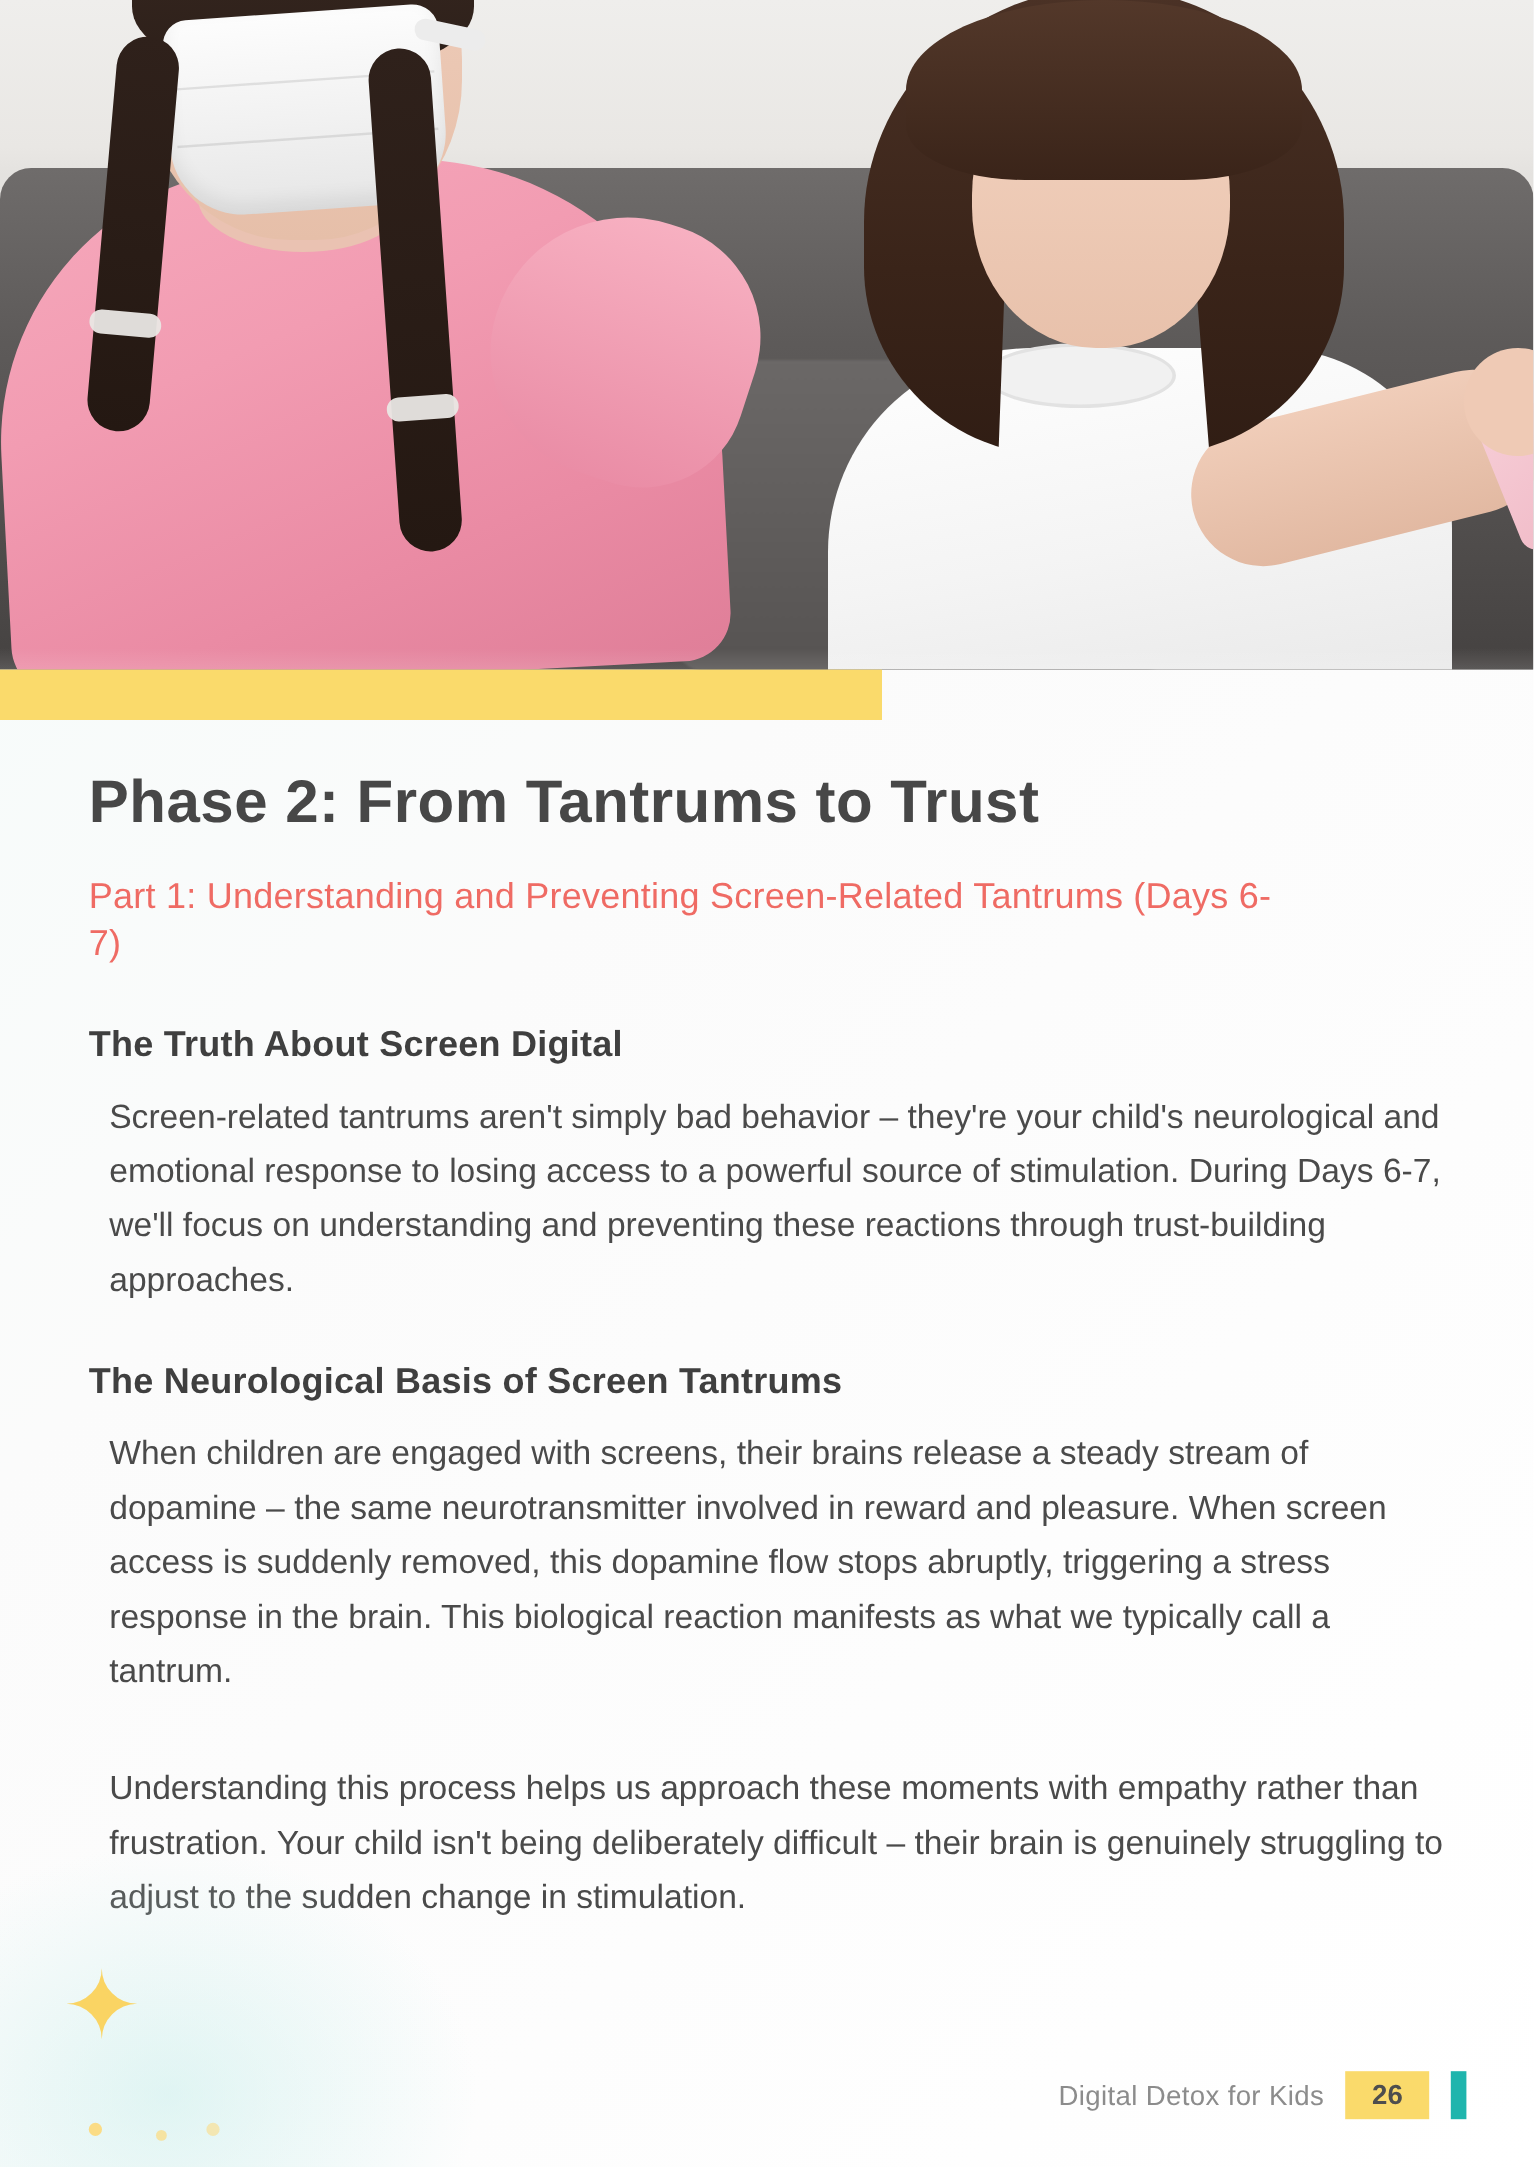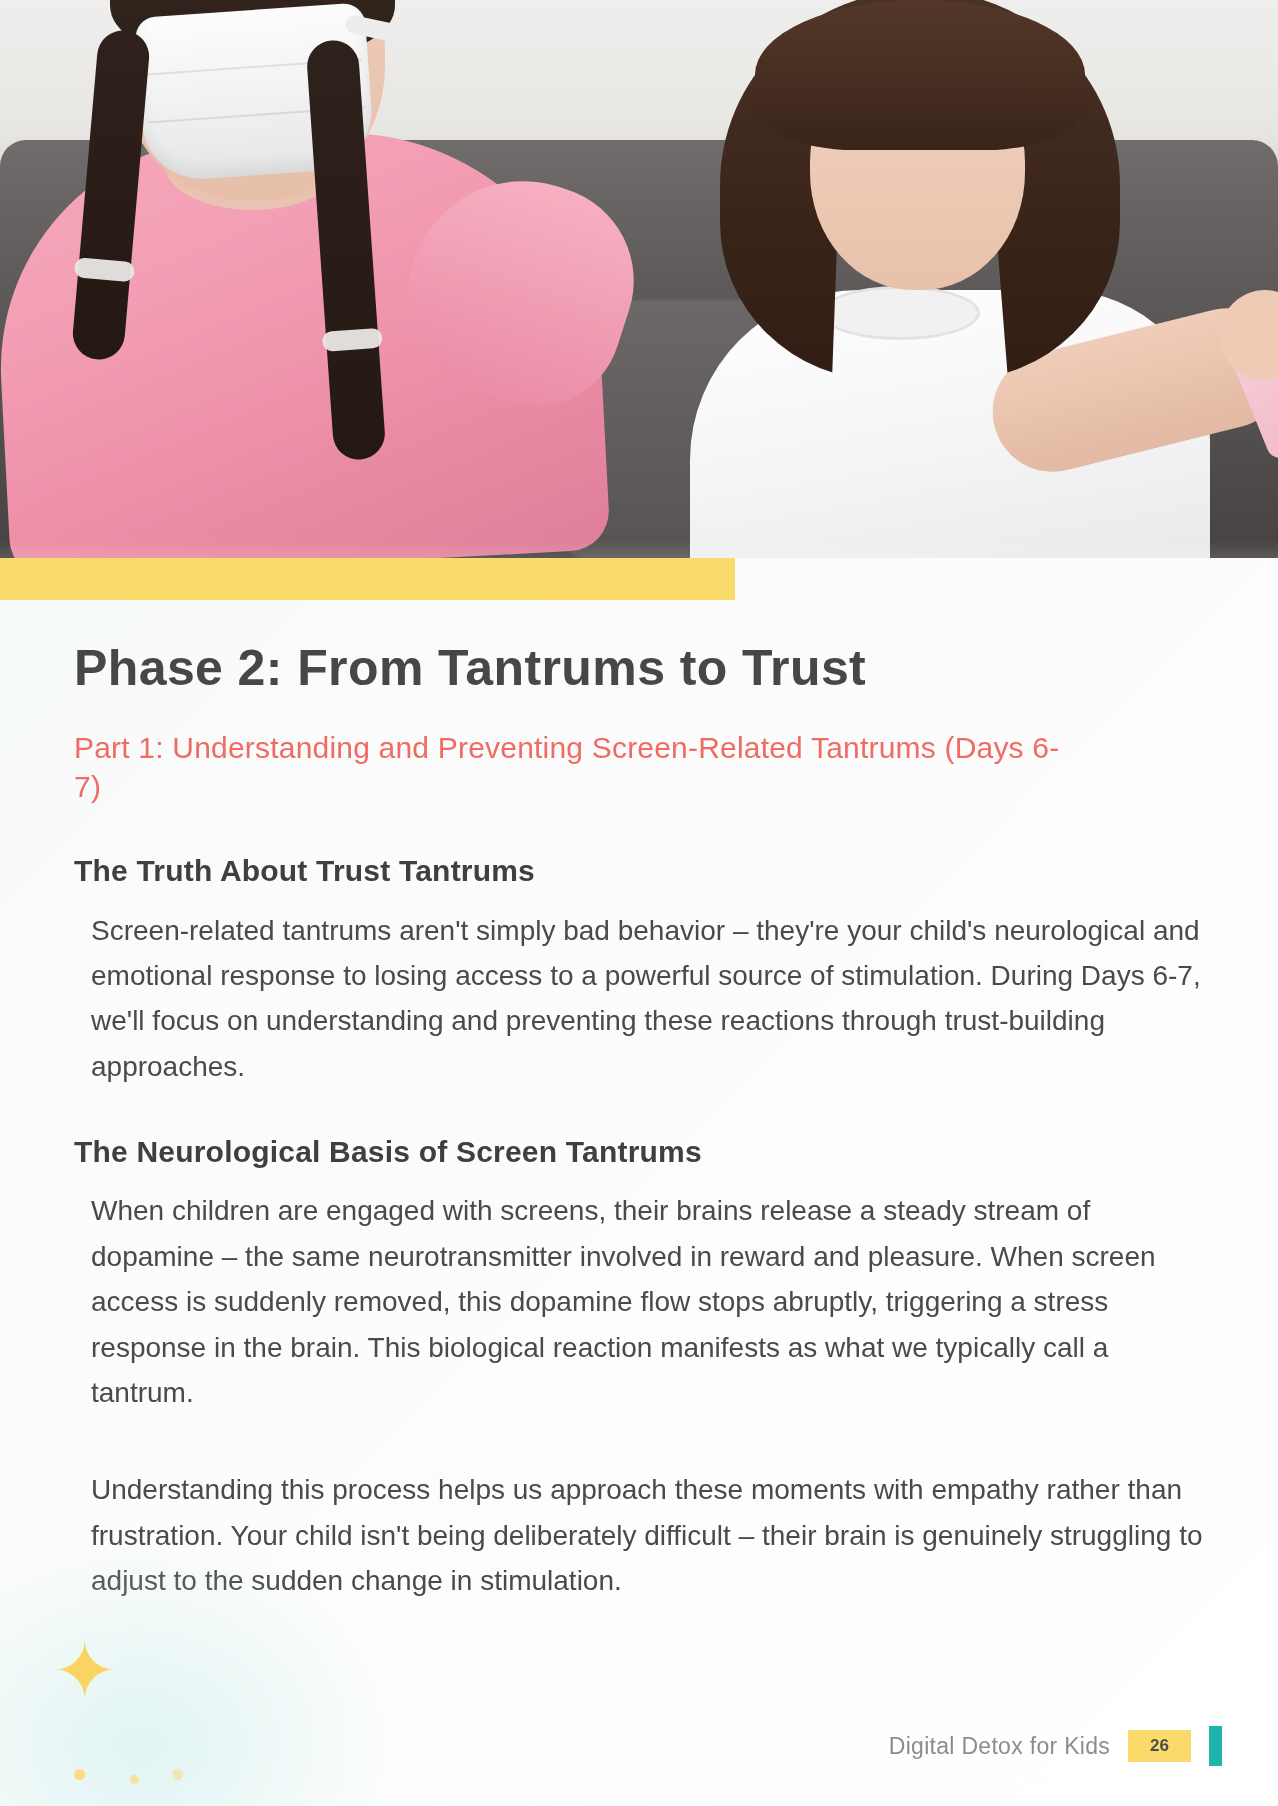--- a/index.html
+++ b/index.html
@@ -313,21 +313,21 @@
     margin-left: 32px;
   }
   .footer-label {
     font-size: 23px;
     color: #8c8c8c;
     letter-spacing: 0.3px;
   }
   .page-number {
     background: #fada6b;
     color: #4e4e4e;
-    font-size: 17px;
+    font-size: 23px;
     font-weight: bold;
     padding: 7px 22px;
     line-height: 1.1;
   }
   .footer-tab {
     width: 13px;
     height: 40px;
     background: #1fb5ad;
   }
 </style>
@@ -372,21 +372,21 @@
     <div class="hero-fade"></div>
   </div>
 
   <div class="accent-bar"></div>
 
   <div class="content">
     <h1 class="title">Phase 2: From Tantrums to Trust</h1>
     <h2 class="subtitle">Part 1: Understanding and Preventing Screen-Related Tantrums (Days 6-7)</h2>
 
     <div class="block">
-      <h3 class="section-heading">The Truth About Trust Tantrums</h3>
+      <h3 class="section-heading">The Truth About Screen Digital</h3>
       <p class="body-text">Screen-related tantrums aren't simply bad behavior – they're your child's neurological and emotional response to losing access to a powerful source of stimulation. During Days 6-7, we'll focus on understanding and preventing these reactions through trust-building approaches.</p>
     </div>
 
     <div class="block block-tight">
       <h3 class="section-heading">The Neurological Basis of Screen Tantrums</h3>
       <p class="body-text">When children are engaged with screens, their brains release a steady stream of dopamine – the same neurotransmitter involved in reward and pleasure. When screen access is suddenly removed, this dopamine flow stops abruptly, triggering a stress response in the brain. This biological reaction manifests as what we typically call a tantrum.</p>
       <p class="body-text spaced">Understanding this process helps us approach these moments with empathy rather than frustration. Your child isn't being deliberately difficult – their brain is genuinely struggling to adjust to the sudden change in stimulation.</p>
     </div>
   </div>
 

